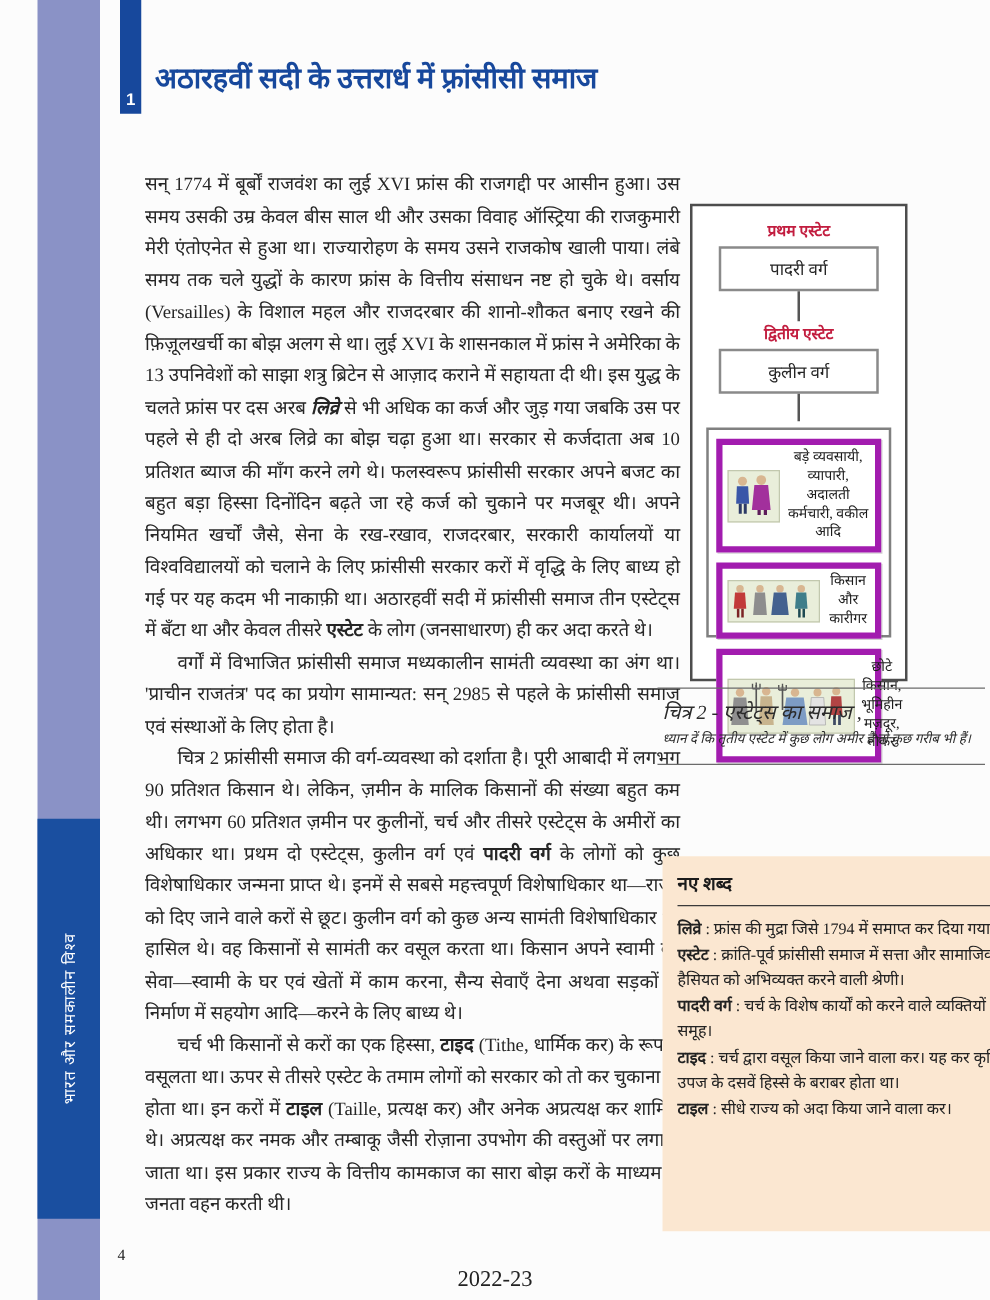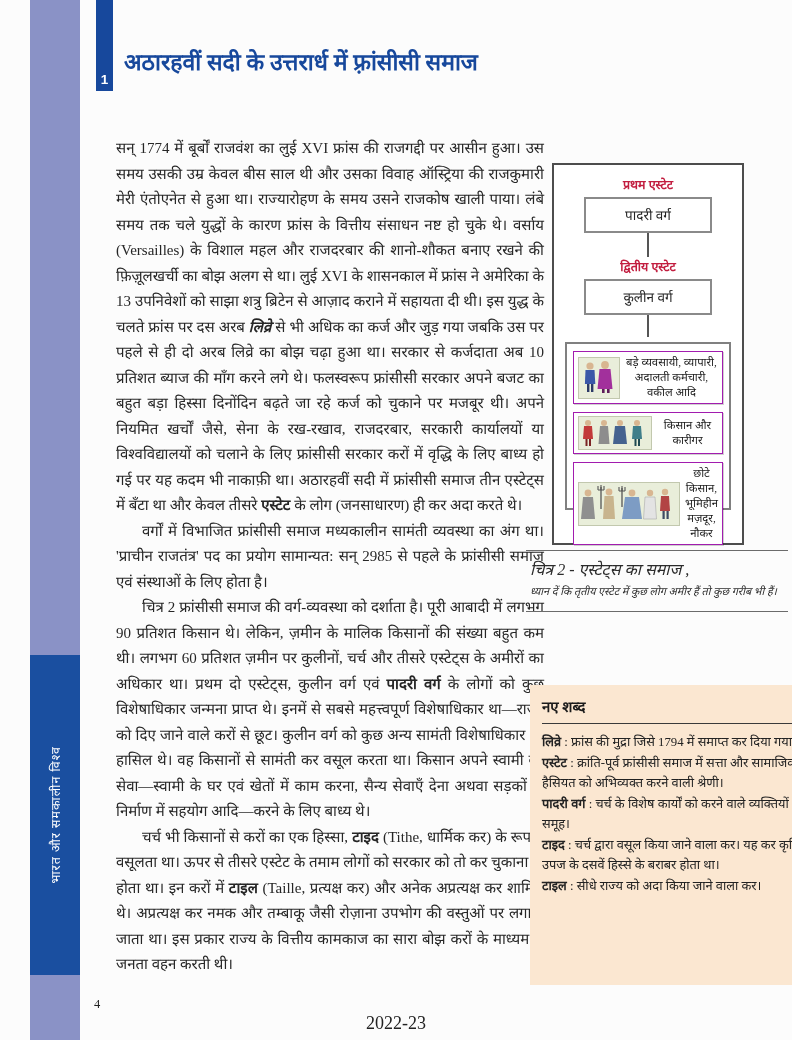--- a/index.html
+++ b/index.html
@@ -36,21 +36,21 @@
   
   .article {
     left:88px; top:136px; width:428px;
     font-size:15px; line-height:25.5px; text-align:justify; color:#262626;margin-left:28px;
   }
   .article p { margin:0; }
   .article p.indent { text-indent:26px; }
 
   
   .fig-panel {
-    left:552px; top:163px; width:192px; height:382px;
+    left:552px; top:163px; width:174px; height:382px;
     border:2px solid #4d4d4d; background:#fff; box-sizing:border-box;
     display:flex; flex-direction:column;
   }
   .fig-label {
     color:#c21d3f; font-weight:bold; font-size:12.5px; text-align:center;
     height:17px; line-height:17px;
   }
   .lbl1 { margin-top:12px; }
   .lbl2 { margin-top:2px;font-family:Liberation Serif, serif; }
   .fig-box {
@@ -59,21 +59,21 @@
     display:flex; align-items:center; justify-content:center; font-size:13.5px;
   }
   .fig-connector { width:2px; background:#555; margin:0 auto; }
   .conn1 { height:24px; } .conn2 { height:22px; }
   .third-box {
     margin:5px 11px 0; height:168px; box-sizing:border-box;
     border:2px solid #808080; padding:7px 6px;
     display:flex; flex-direction:column; gap:8px;
   }
   .t-row {
-    flex:1; border:1px solid #a21caf; background:#fff;
+    flex:1; border:5px solid #a21caf; background:#fff;
     display:flex; align-items:center; gap:5px; padding:3px 4px;
     box-shadow:1px 1px 0 rgba(0,0,0,0.18);
   }
   .t-thumb { background:#e9eeda; border:1px solid #c2c8ae; flex-shrink:0; }
   .thumb1 { width:40px; height:40px; }
   .thumb2 { width:72px; height:32px; }
   .thumb3 { width:100px; height:42px; }
   .t-label { flex:1; font-size:11.3px; line-height:15px; text-align:center; color:#1c1c1c; }
 
   

